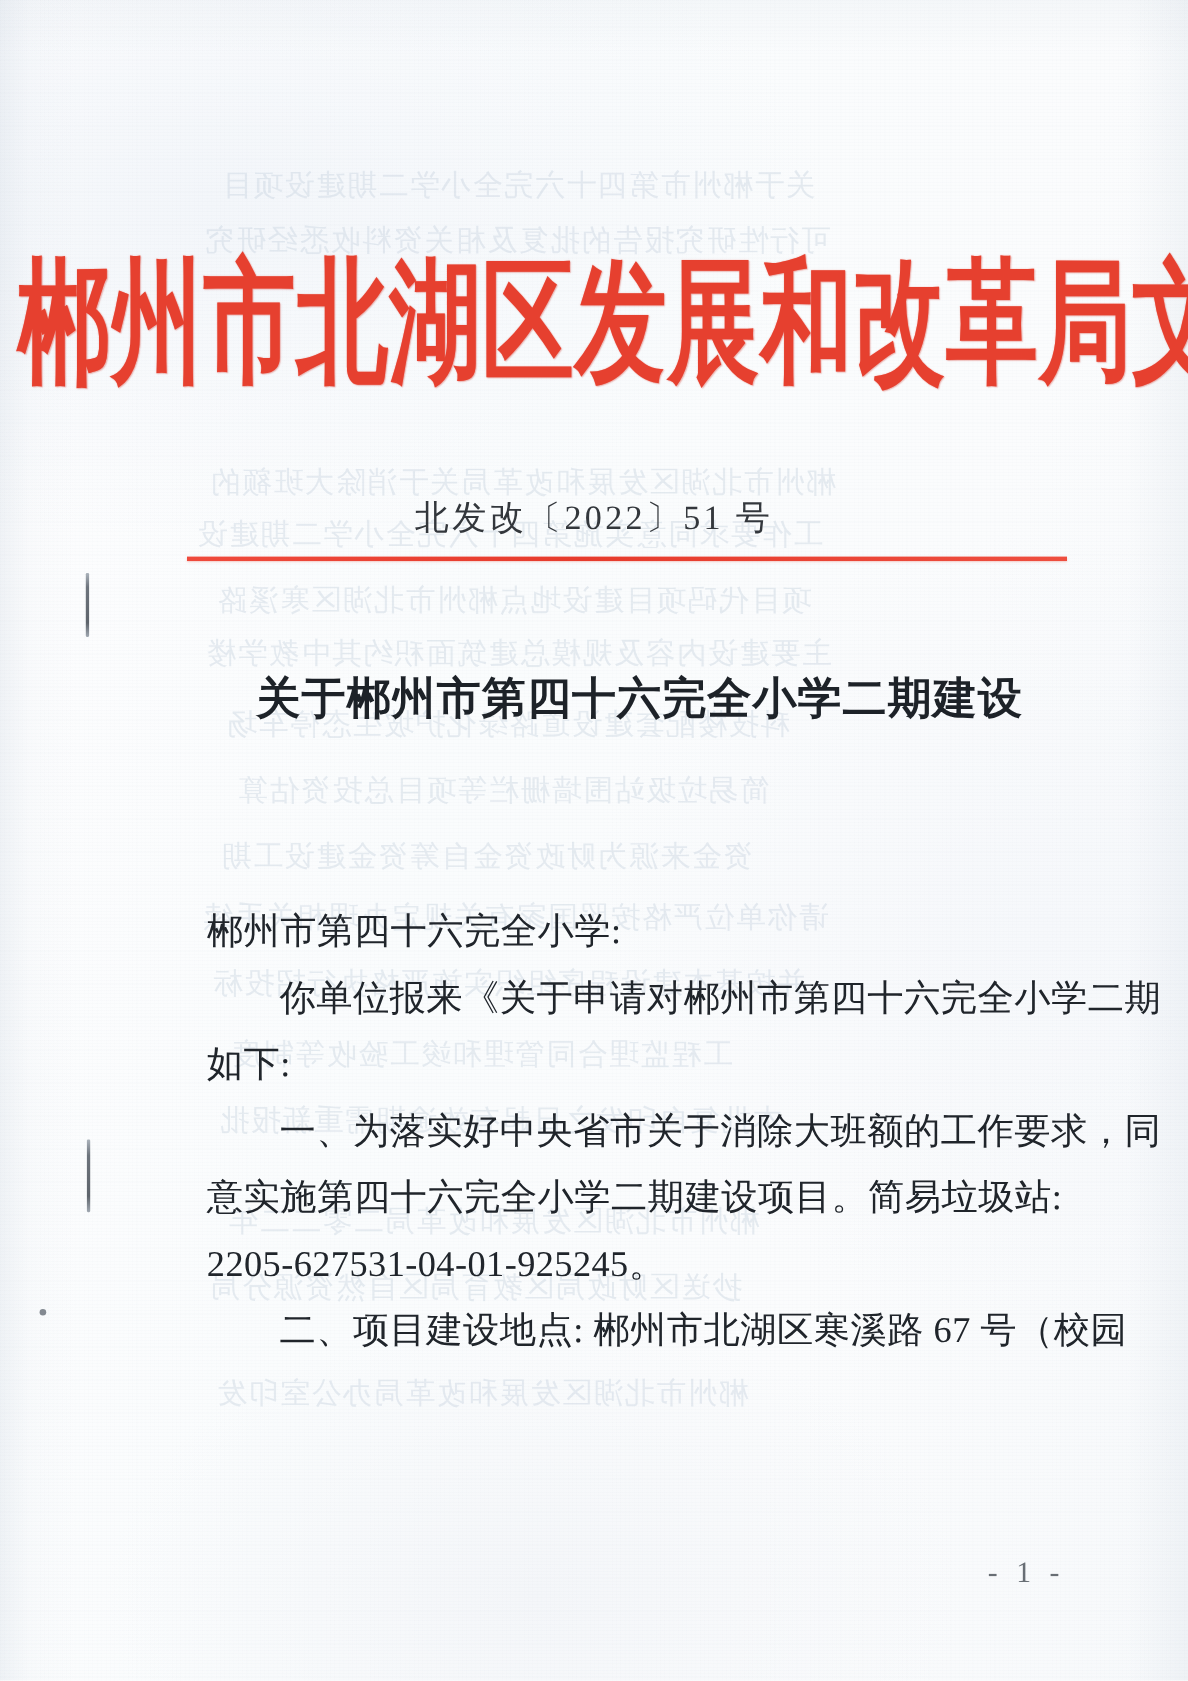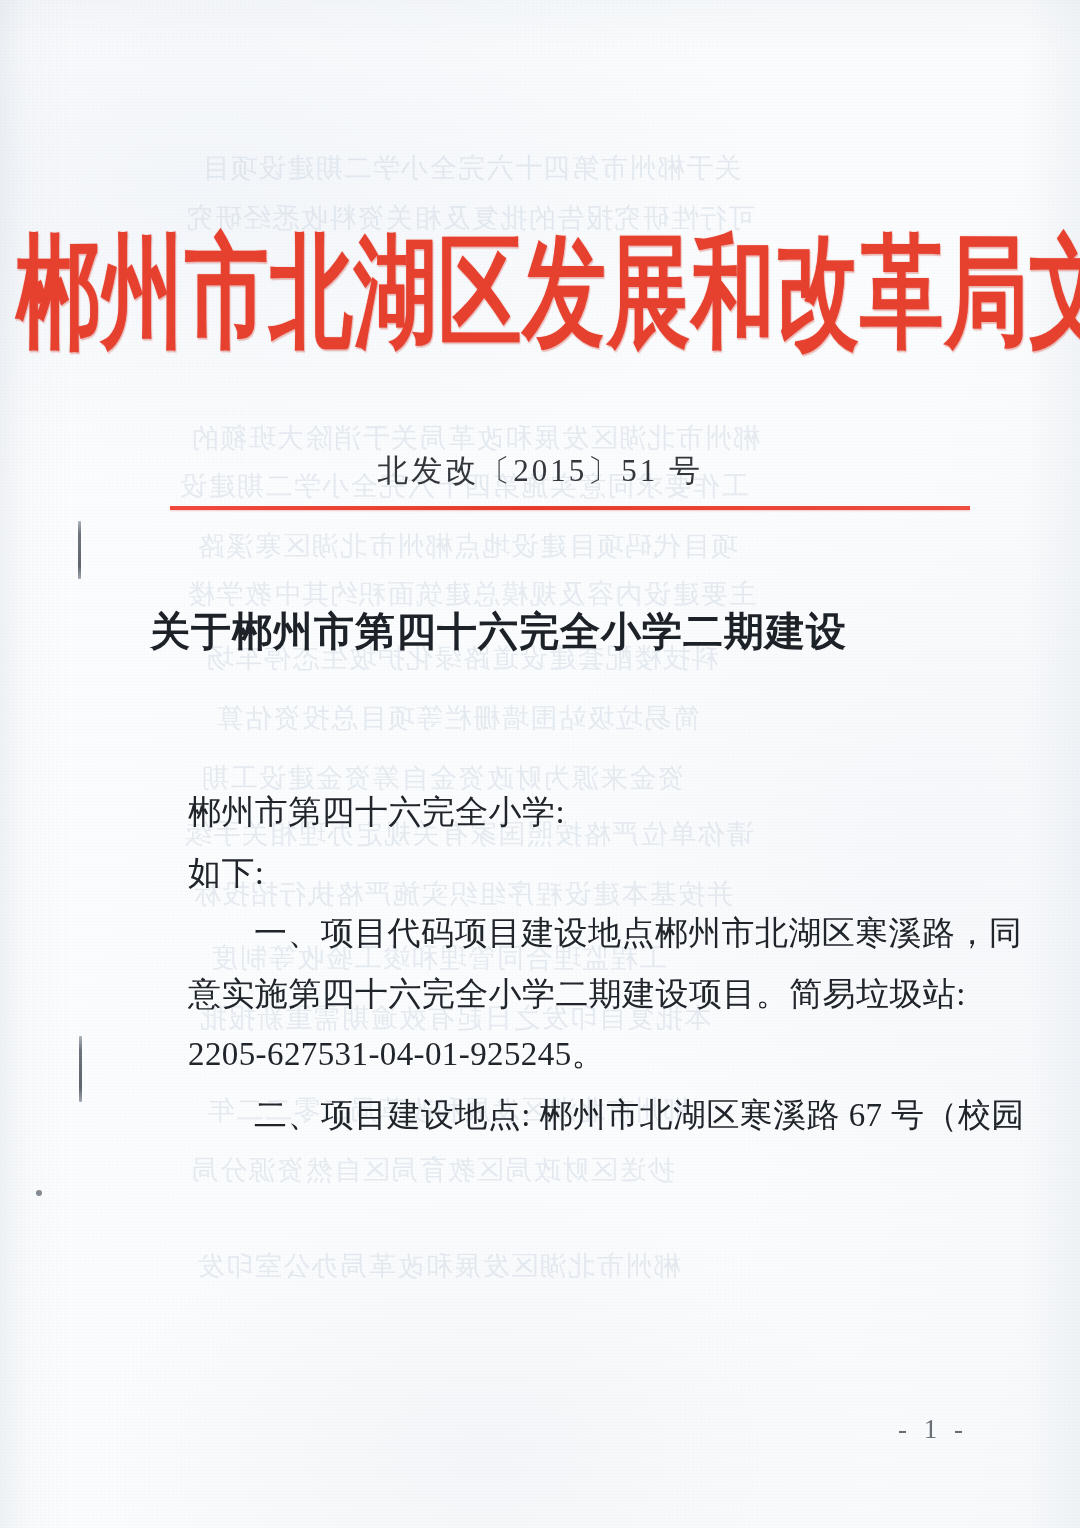--- a/index.html
+++ b/index.html
@@ -124,35 +124,35 @@
     border-radius: 50%;
     opacity: 0.75;
   }
 
   
   .doc-title {
     position: absolute;
     left: 150px;
     right: 150px;
     top: 604px;
-    text-align: left;
-    font-family: Liberation Mono, monospace;
+    text-align: right;
+    font-family: Liberation Sans, sans-serif;
     font-weight: bold;
     font-size: 40px;
     line-height: 62px;
     color: #1d2228;
     letter-spacing: 1px;
   }
   .doc-title > div { white-space: nowrap; }
 
   
   .body-block {
     position: absolute;
     left: 188px;
-    top: 782px;
+    top: 817px;
     width: 775px;
     font-family: "Liberation Serif", "DejaVu Serif", serif;
     font-size: 33px;
     line-height: 60.5px;
     color: #20252b;
     letter-spacing: 0.4px;
   }
   .body-line {
     white-space: nowrap;
     height: 60.5px;
@@ -193,37 +193,38 @@
       <div class="ghost" style="left: 206px; top: 1092px;">郴州市北湖区发展和改革局二零二二年</div>
       <div class="ghost" style="left: 190px; top: 1152px;">抄送区财政局区教育局区自然资源分局</div>
       <div class="ghost" style="left: 196px; top: 1248px;">郴州市北湖区发展和改革局办公室印发</div>
     </div>
 
   <div class="grain"></div>
   <div class="edge-shade"></div>
 
   <div class="masthead">郴州市北湖区发展和改革局文件</div>
 
-  <div class="doc-number">北发改〔2015〕51 号</div>
+  <div class="doc-number">北发改〔2022〕51 号</div>
 
   <div class="red-rule"></div>
 
   <div class="tick" style="left:78px; top:521px; height:58px;"></div>
   <div class="tick" style="left:79px; top:1036px; height:66px;"></div>
   <div class="speck" style="left:36px; top:1190px; width:6px; height:6px;"></div>
 
   <div class="doc-title">
     <div>关于郴州市第四十六完全小学二期建设</div>
   </div>
 
   <div class="body-block">
     <div class="body-line">郴州市第四十六完全小学:</div>
     <div id="body-lines-host">
+        <div class="body-line indent">你单位报来《关于申请对郴州市第四十六完全小学二期</div>
         <div class="body-line">如下:</div>
-        <div class="body-line indent">一、项目代码项目建设地点郴州市北湖区寒溪路，同</div>
+        <div class="body-line indent">一、为落实好中央省市关于消除大班额的工作要求，同</div>
         <div class="body-line">意实施第四十六完全小学二期建设项目。简易垃圾站:</div>
         <div class="body-line">2205-627531-04-01-925245。</div>
         <div class="body-line indent">二、项目建设地点: 郴州市北湖区寒溪路 67 号（校园</div>
       </div>
   </div>
 
   <div class="page-number">- 1 -</div>
 
 </div>
 

